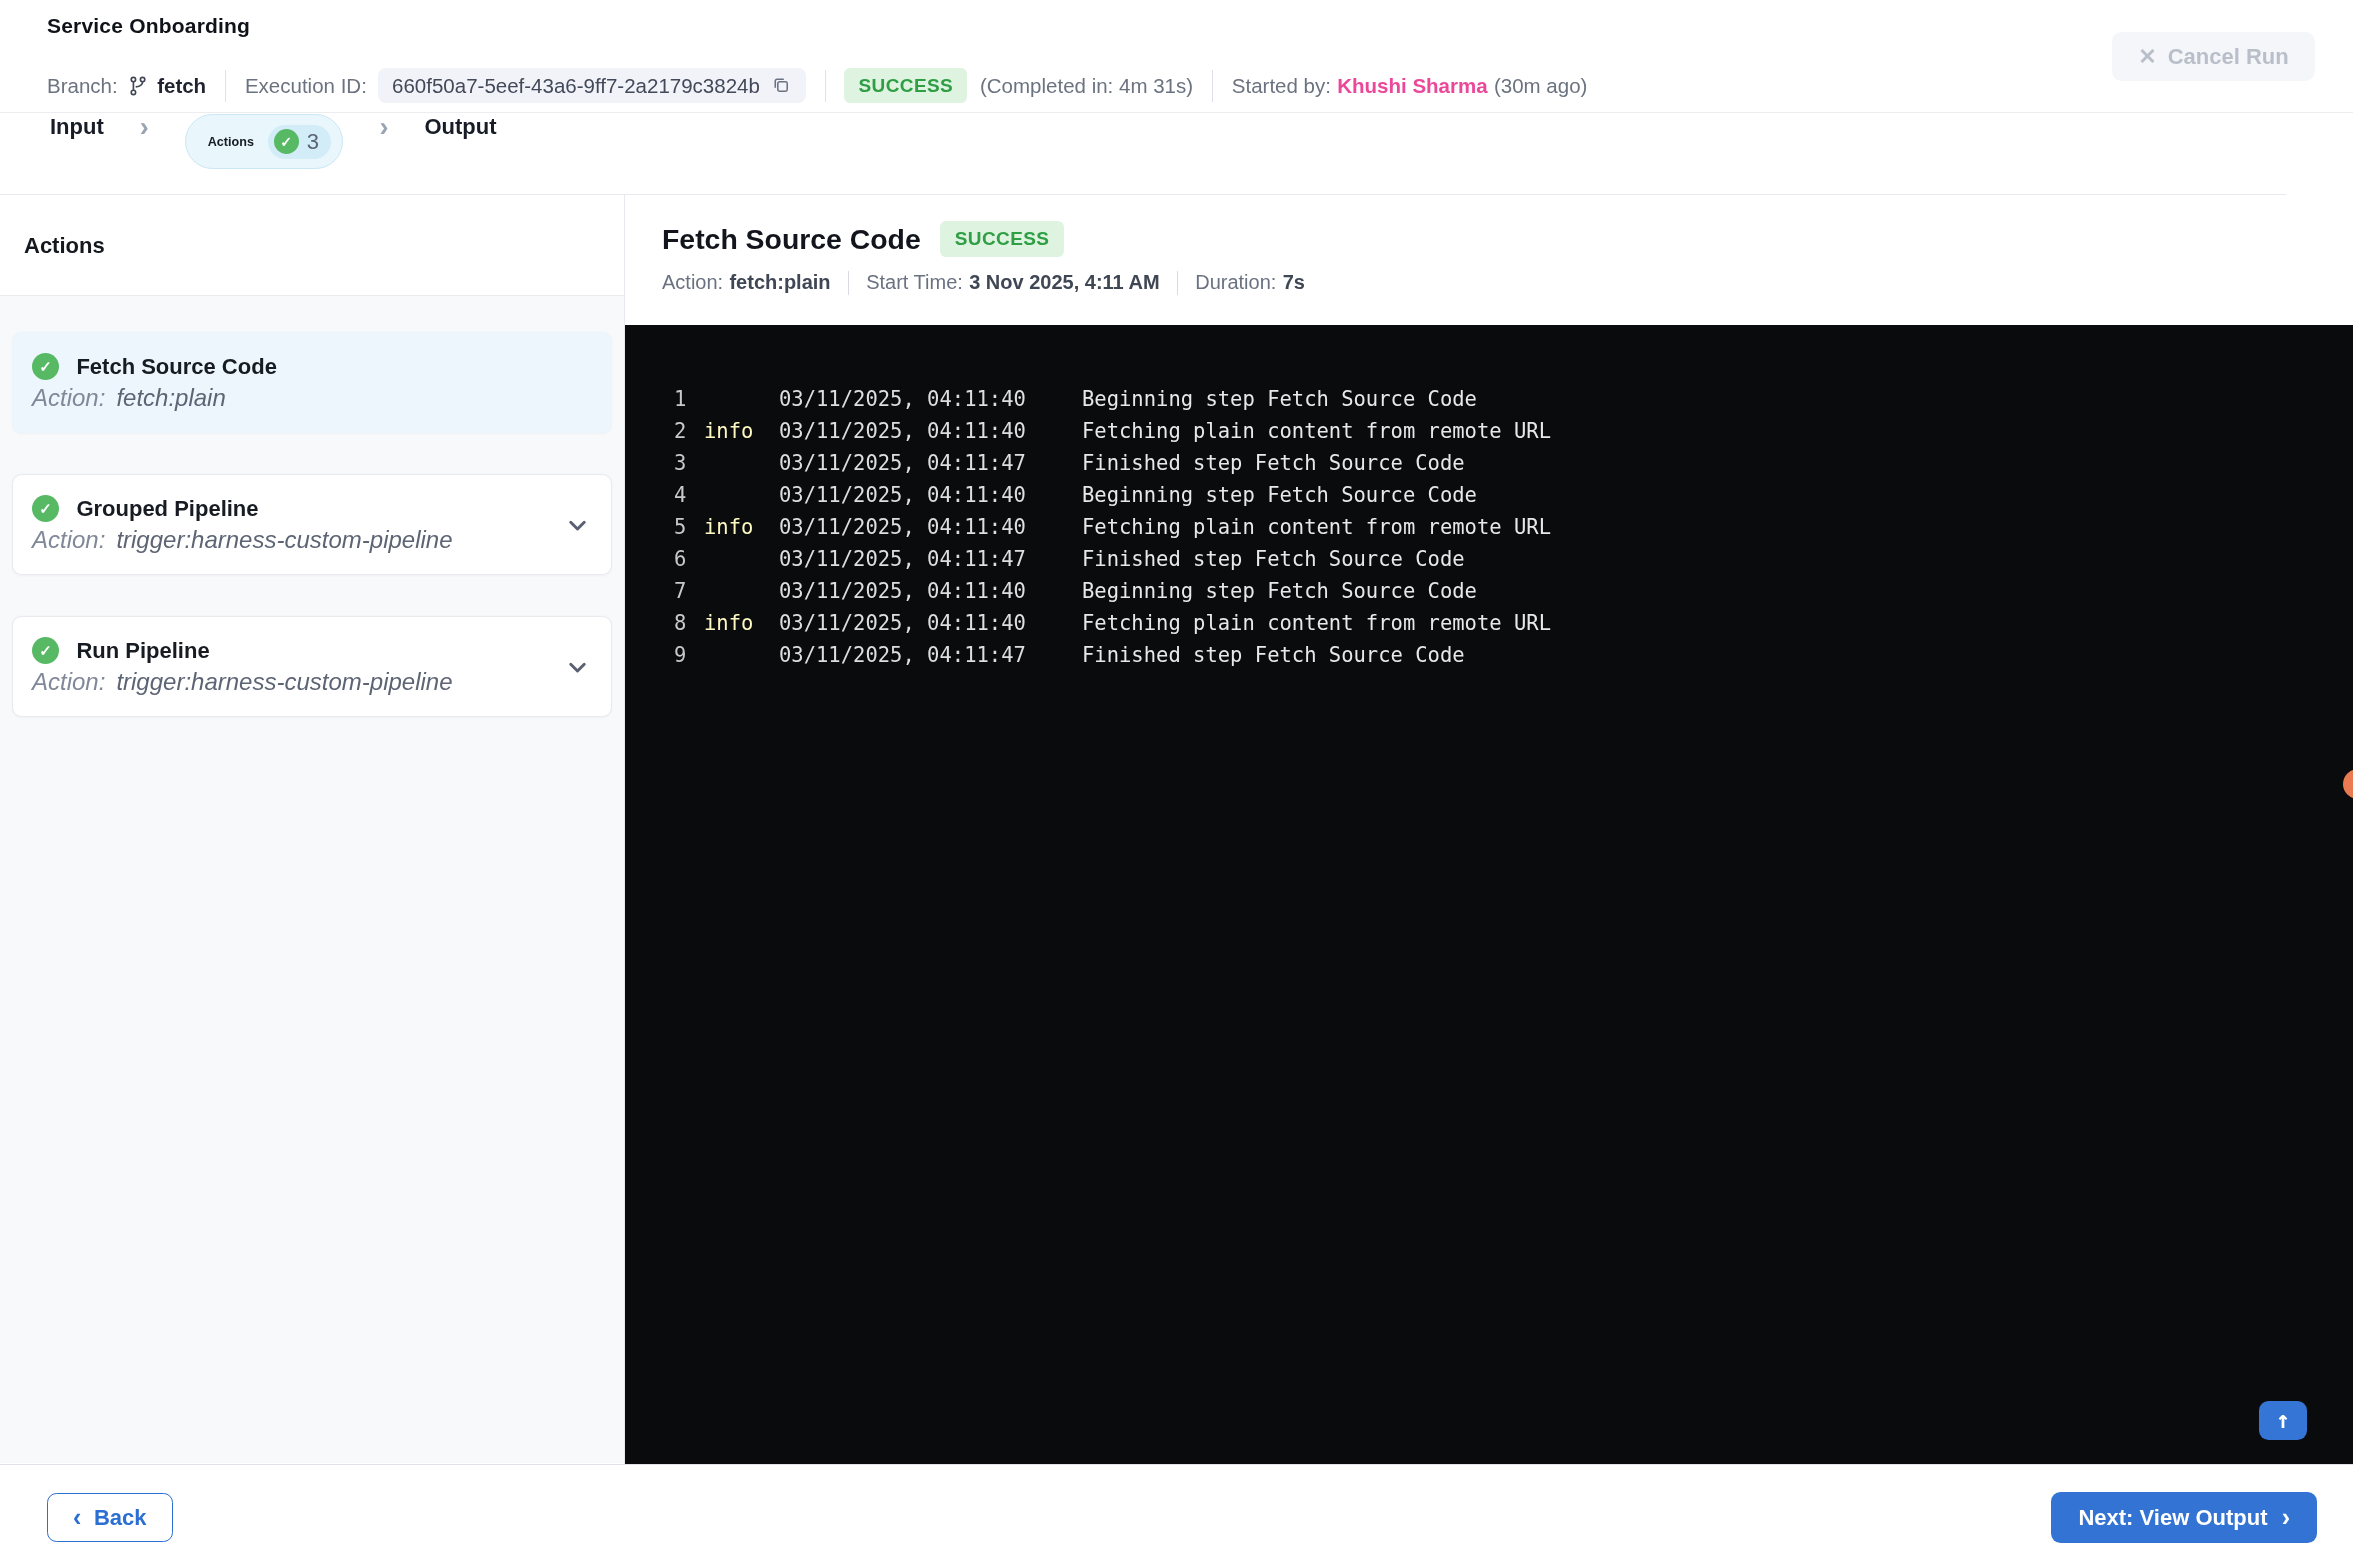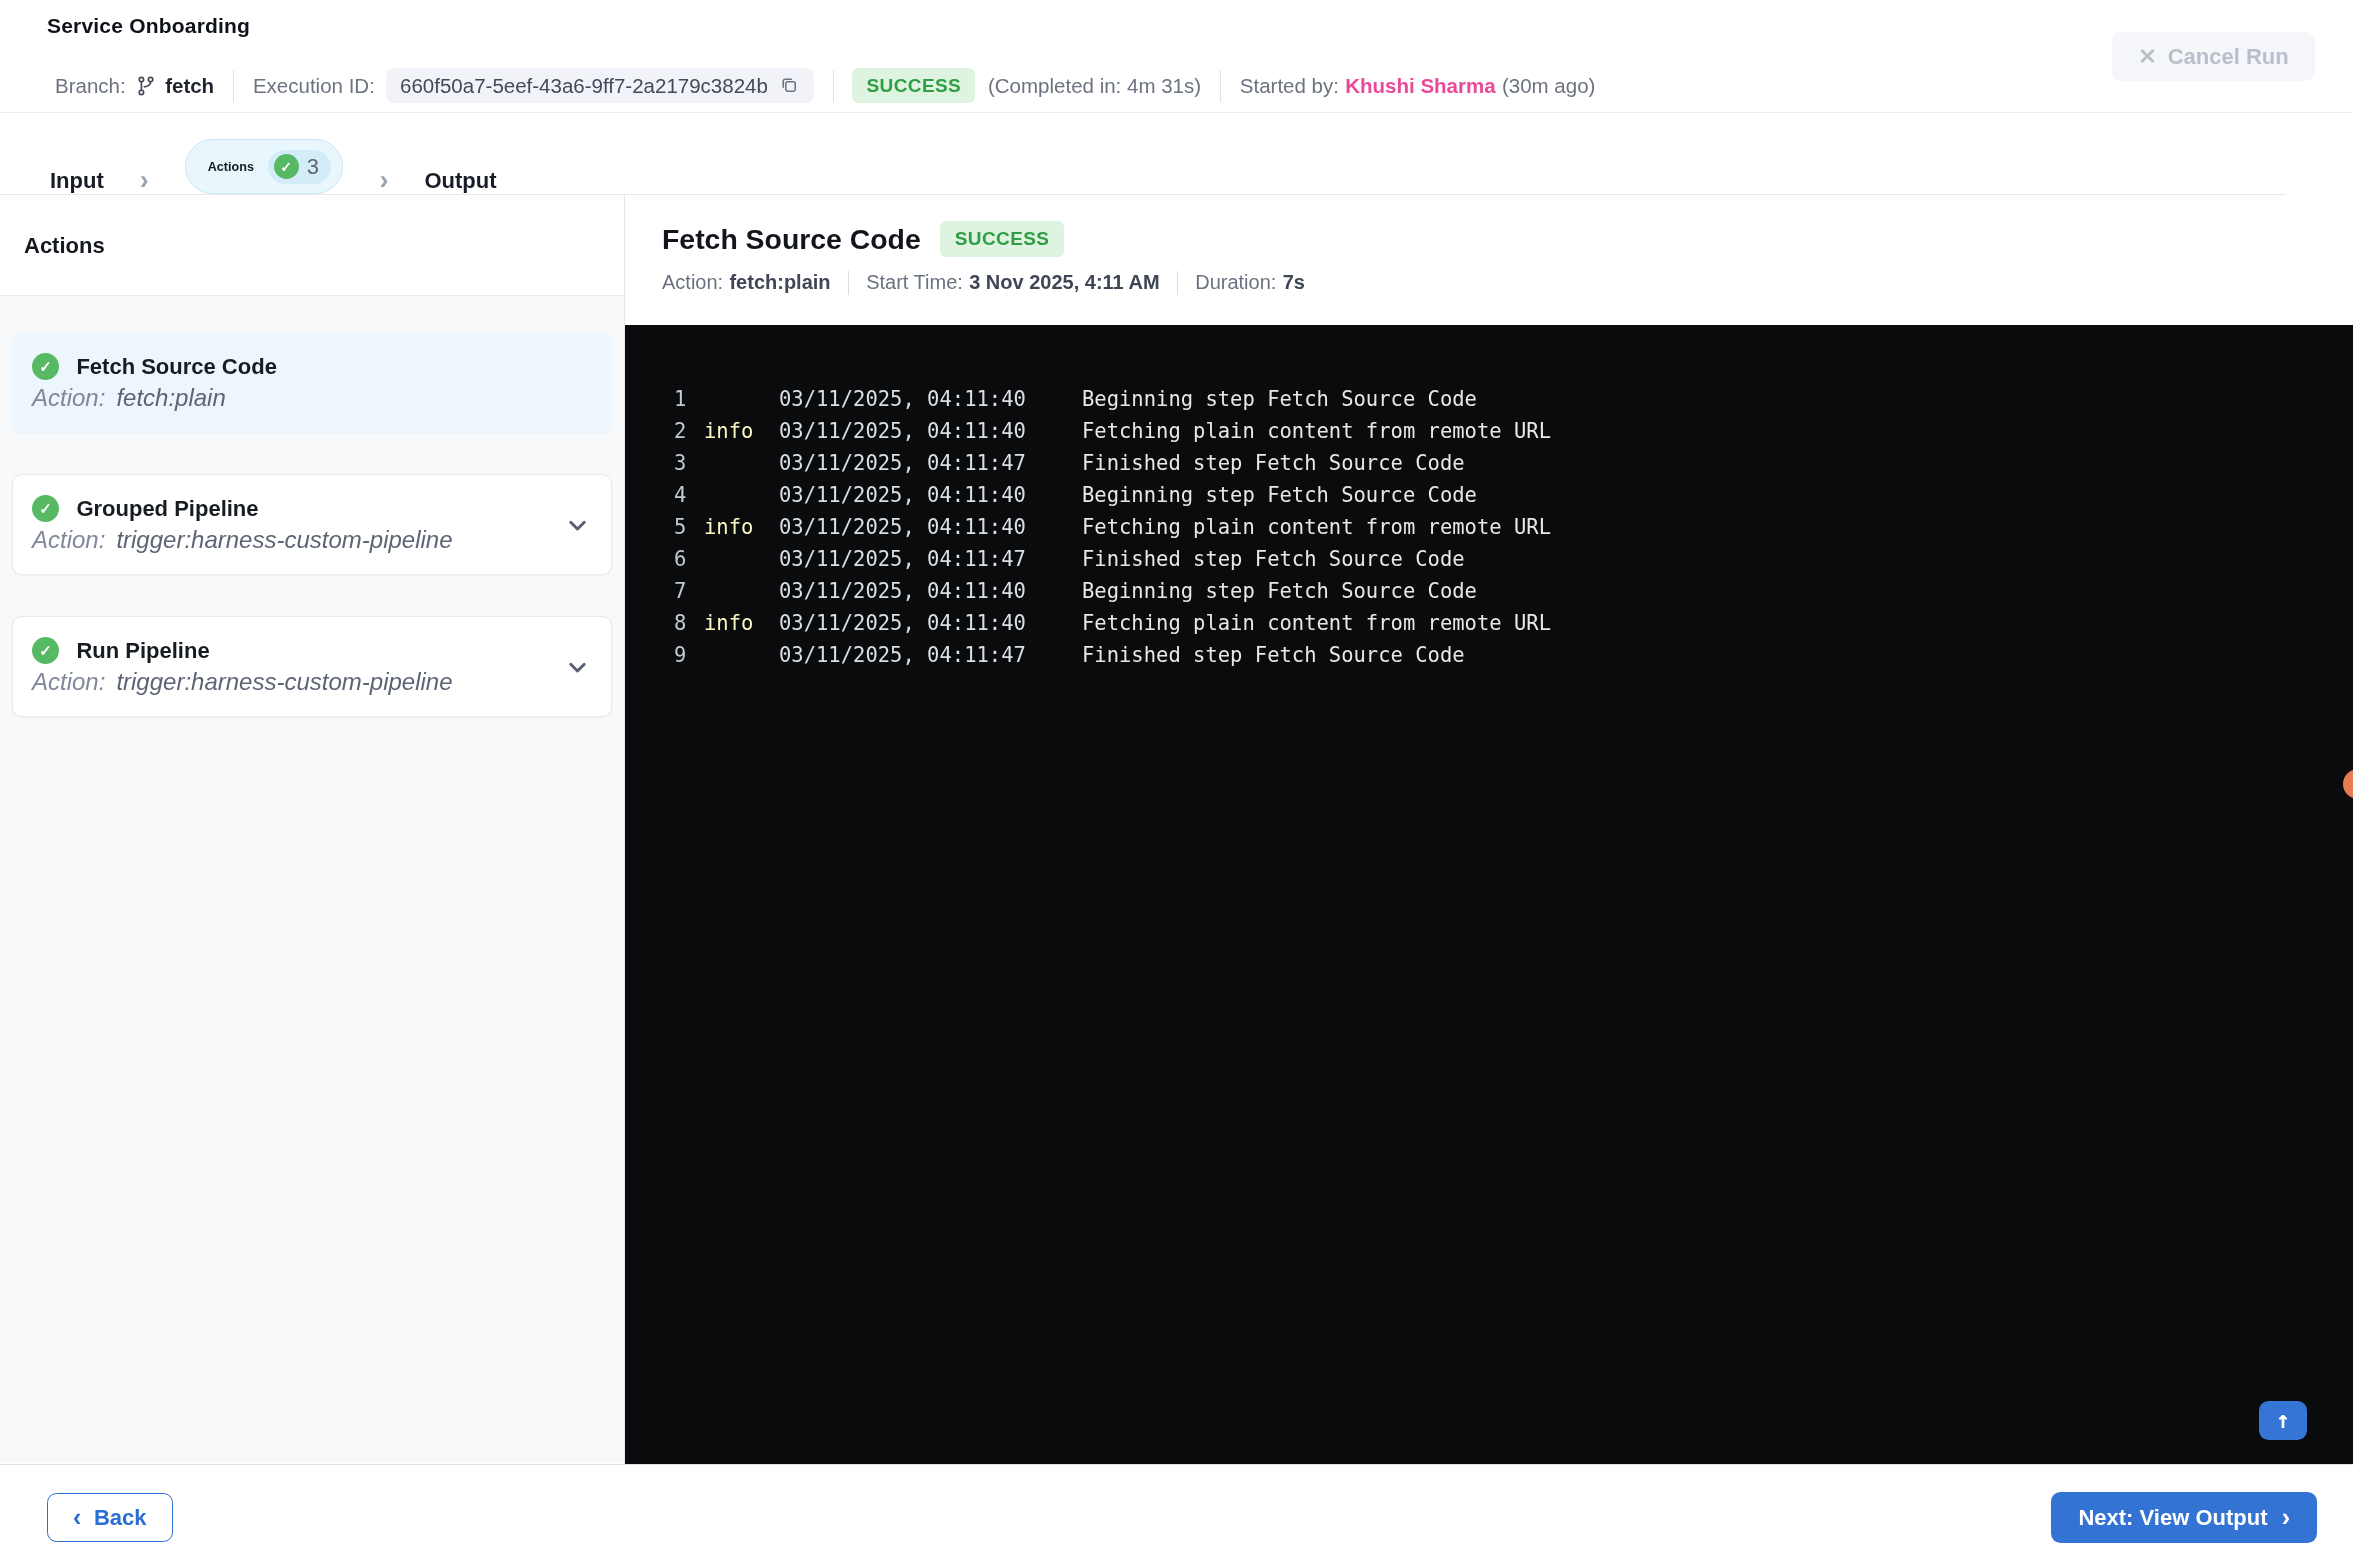--- a/index.html
+++ b/index.html
@@ -5,34 +5,34 @@
   * { margin:0; padding:0; box-sizing:border-box; }
   html,body { width:2354px; height:1565px; }
   body {
     position:relative; overflow:hidden; background:#ffffff;
     font-family:"Liberation Sans", sans-serif; color:#171b22;
   }
 
   
   .topbar { position:absolute; left:0; top:0; width:2354px; height:113px; background:#fff; border-bottom:0.8px solid #ecedf1; }
   .page-title { position:absolute; left:47px; top:14.2px; font-size:21px; font-weight:bold; color:#0f1319; letter-spacing:0.2px; }
-  .meta-row { position:absolute; left:47px; top:68px; display:flex; align-items:center; font-size:20.5px; color:#6b7280;margin-left:8px; }
+  .meta-row { position:absolute; left:47px; top:68px; display:flex; align-items:center; font-size:20.5px; color:#6b7280; }
   .meta-row .sep { width:0.8px; height:32px; background:#dfe2e8; margin:0 19px; }
   .branch-name { color:#1f2430; font-weight:bold; margin-left:8px; }
   .git-icon { display:inline-flex; margin-left:9.5px; }
   .exec-pill { display:flex; align-items:center; background:#f1f3f9; border-radius:8px; padding:5.5px 14.2px; margin-left:11px; color:#424959; font-size:20.5px; }
   .copy-btn { display:inline-flex; margin-left:11px; cursor:pointer; }
   .status-badge { background:#def3e0; color:#2f9e44; font-weight:bold; font-size:19px; letter-spacing:0.4px; padding:6.3px 14.2px; border-radius:6.3px; }
   .completed { margin-left:12.6px; color:#6b7280; }
   .started-name { color:#ec4899; font-weight:bold; margin:0 6.3px;text-align:center; }
   .cancel-btn { position:absolute; right:39px; top:32px; width:203px; height:49px; background:#f5f6f9; border:none; border-radius:9.5px;
     color:#b9bfca; font-size:22px; font-weight:600; font-family:inherit; display:flex; align-items:center; justify-content:center; gap:11px; cursor:default; }
 
   
-  .stepper { position:absolute; left:0; top:114px; width:2286px; height:81px; background:#fff; border-bottom:0.8px solid #e7e9ee; display:flex; align-items:flex-end; padding-left:50px; }
+  .stepper { position:absolute; left:0; top:114px; width:2286px; height:81px; background:#fff; border-bottom:0.8px solid #e7e9ee; display:flex; align-items:flex-start; padding-left:50px; }
   .step { font-size:22px; color:#171c26; font-weight:600; cursor:pointer; }
   .step-sep { color:#9aa3b0; font-size:27px; margin:0 36px; font-weight:bold; line-height:1; }
   .step-active { display:flex; align-items:center; background:#e9f7fd; border:1.6px solid #c9e7f4; border-radius:32px; padding:9.5px 11px 9.5px 22px; gap:14.2px; }
   .step-active .step-label { font-weight:bold; }
   .count-pill { display:flex; align-items:center; background:#d2ecf8; border-radius:24px; padding:4px 12.6px 4px 5.5px; gap:8px; }
   .check-circle { width:25px; height:25px; border-radius:50%; background:#57b964; color:#fff; display:flex; align-items:center; justify-content:center; font-size:14.2px; font-weight:bold; }
   .count-num { color:#5c6472; font-size:22px; }
 
   
   .sidebar { position:absolute; left:0; top:195px; width:625px; height:1269px; background:#fff; border-right:0.8px solid #e7e9ee; }

